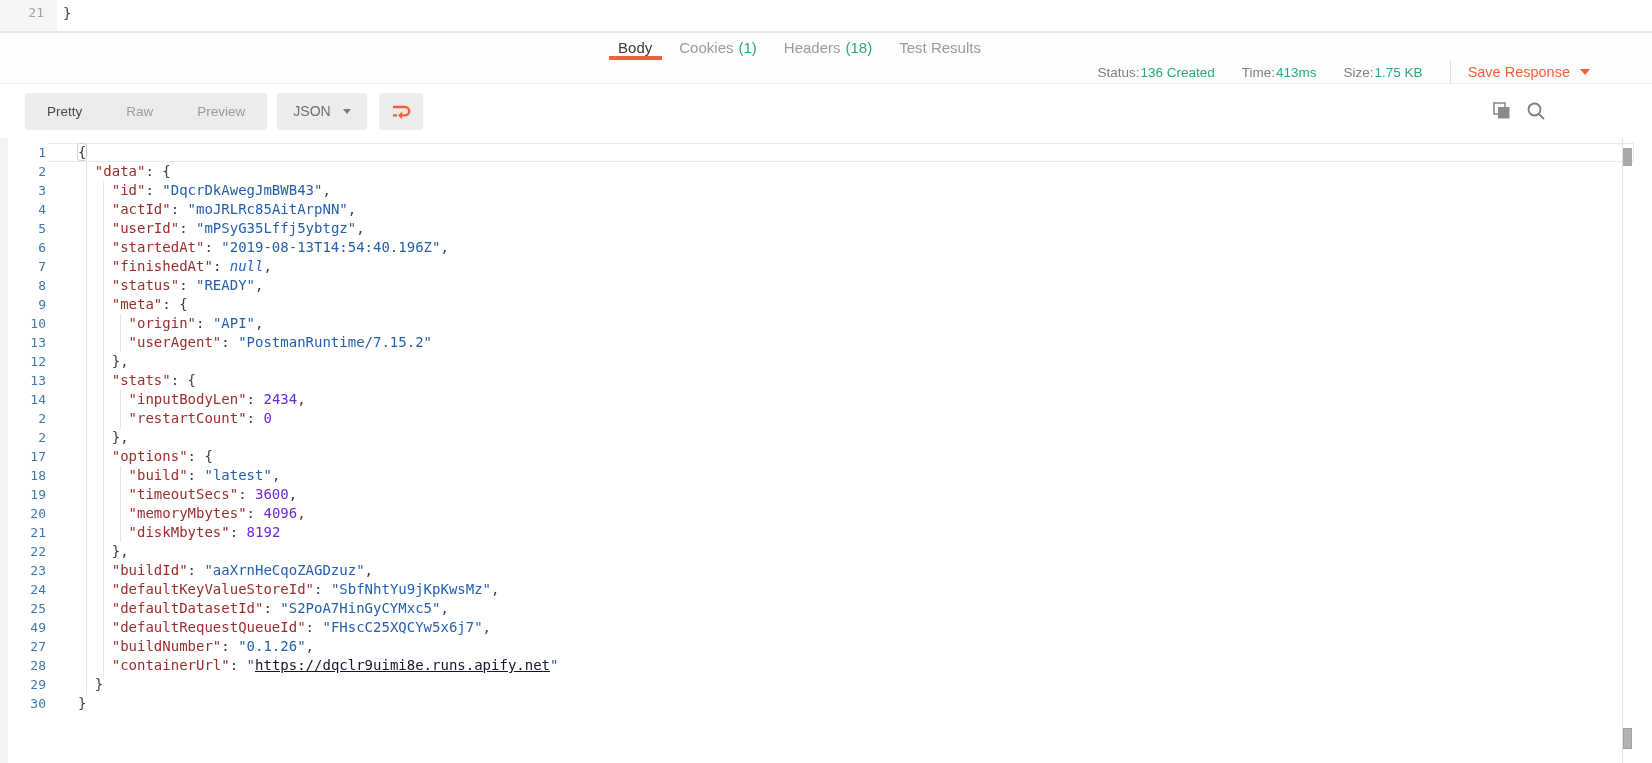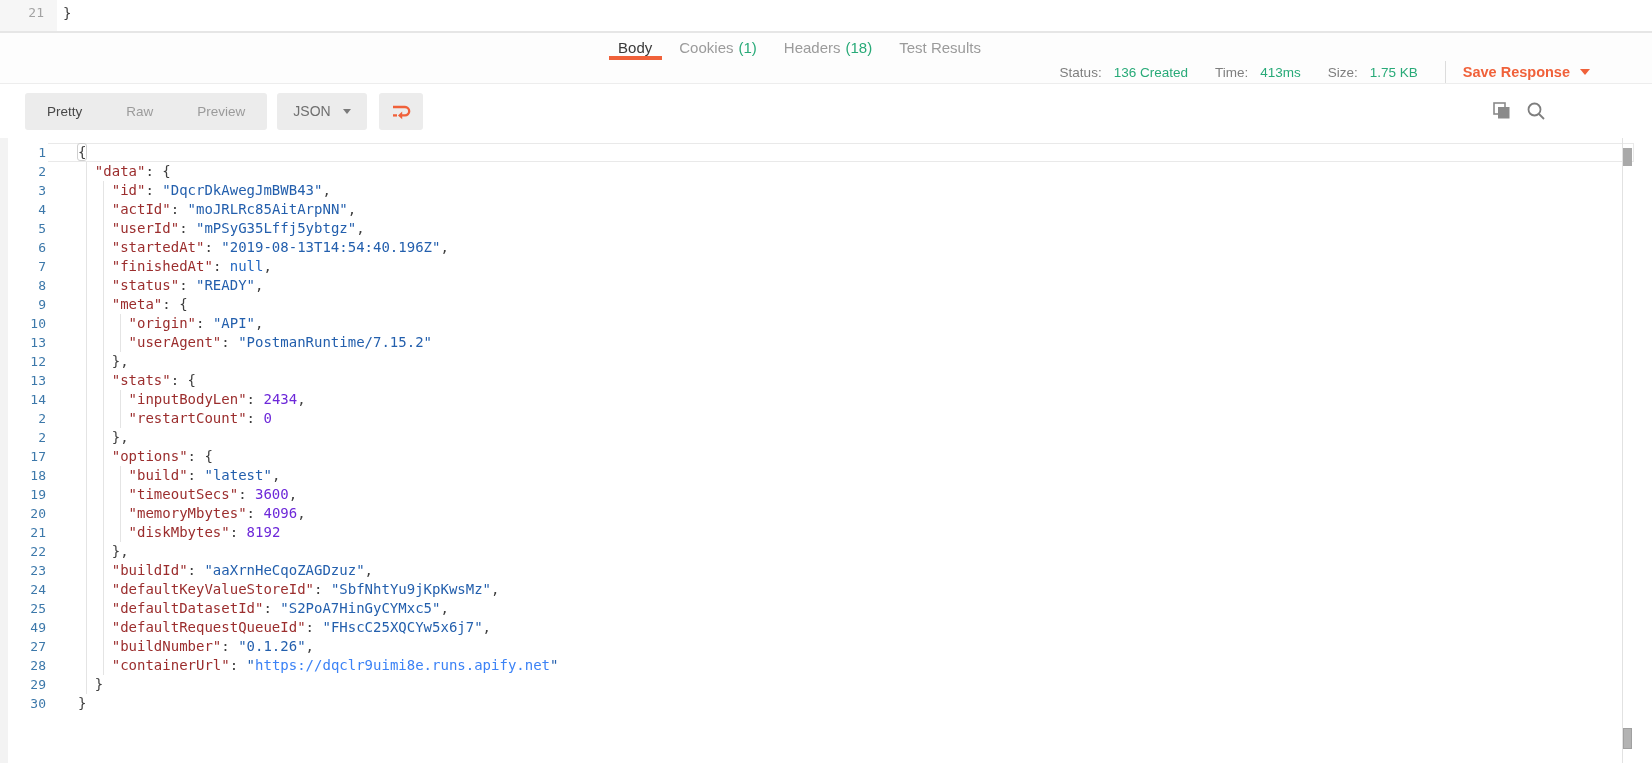--- a/index.html
+++ b/index.html
@@ -17,26 +17,26 @@
   .meta-bar { height:51px; display:flex; align-items:center; background:#fdfdfd;
               border-bottom:1px solid #ededed; padding:0 62px 0 9px; position:relative;flex-direction:column; }
   .tabs { display:flex; align-items:center; gap:27px; height:100%; }
   .tab { font-size:15px; color:#9b9b9b; display:flex; align-items:center; gap:5px;
          height:100%; position:relative; cursor:pointer; }
   .tab.active { color:#3a3a3a; }
   .tab.active .active-underline { position:absolute; left:-9px; bottom:1px; width:53px; height:4px;
          background:var(--orange); }
   .tab .count { color:var(--green); }
   .meta-right { margin-left:auto; display:flex; align-items:center; gap:13px; }
-  .stat { font-size:13.5px; display:flex; gap:12px; margin-right:14px; }
+  .stat { font-size:13.5px; display:flex; gap:1px; margin-right:14px; }
   .stat .lbl { color:#7e7e7e; }
   .stat .val { color:var(--green); }
   .vdivider { width:1px; height:22px; background:#dcdcdc; margin-right:4px; }
   .save-response { display:flex; align-items:center; gap:10px; color:var(--orange);
-                   font-size:14.5px; font-weight:700; cursor:pointer; }
+                   font-size:14.5px; font-weight:400; cursor:pointer; }
   .caret-down { width:0; height:0; border-left:5px solid transparent; border-right:5px solid transparent;
                 border-top:6px solid var(--orange); }
 
   
   .view-toolbar { height:54px; display:flex; align-items:center; padding:0 0 0 9px; background:#fff; }
   .btn-group { display:flex; align-items:center; background:#ececec; border-radius:3px;
                height:37px; overflow:hidden;margin-left:16px; }
   .vg-btn { font-size:13.5px; color:#9b9b9b; padding:0 22px; line-height:37px; cursor:pointer; }
   .vg-btn.active { color:#484848; }
   .format-group { margin-left:10px; padding:0 16px; gap:12px; cursor:pointer; }
@@ -55,23 +55,23 @@
   .cl { display:flex; height:19px; }
   .ln { width:48px; text-align:right; padding-right:2px; color:#3c78aa;
         font:13px/19px "DejaVu Sans Mono", monospace; flex:none; }
   .lc { position:relative; flex:1; margin-right:18px; padding-left:30px; white-space:pre;
         font:14px/19px "DejaVu Sans Mono", monospace; color:#3e3e3e; }
   .cl.hl .lc { box-shadow: inset 0 1px 0 #e9e9e9, inset 0 -1px 0 #e9e9e9, inset -1px 0 0 #e9e9e9; }
   .guide { position:absolute; top:0; bottom:0; width:1px; background:#e4e4e4; }
   .t-k { color:#9b2d2d; }
   .t-s { color:#235fad; }
   .t-d { color:#6d28d9; }
-  .t-u { color:#2468c2; }
+  .t-u { color:#2468c2;font-style:italic; }
   .t-p { color:#3e3e3e; }
-  .t-l { color:#3b82f6; cursor:pointer; }
+  .t-l { color:#0f172a; text-decoration:underline; cursor:pointer; }
   .bb-box { outline:1px solid #d0d0d0; outline-offset:0; border-radius:2px; }
 
   .scroll-track { position:absolute; top:0; bottom:0; left:1622px; width:1px; background:#e2e2e2; }
   .scroll-thumb { position:absolute; left:1623px; width:9px; background:#a9a9a9; }
   .thumb-top { top:10px; height:18px; }
   .thumb-bottom { top:590px; height:21px; background:#b3b3b3; border:1px solid #a0a0a0; }
 
   :root { --orange:#f0613a; --green:#28aa78; }
 </style>
 </head>

